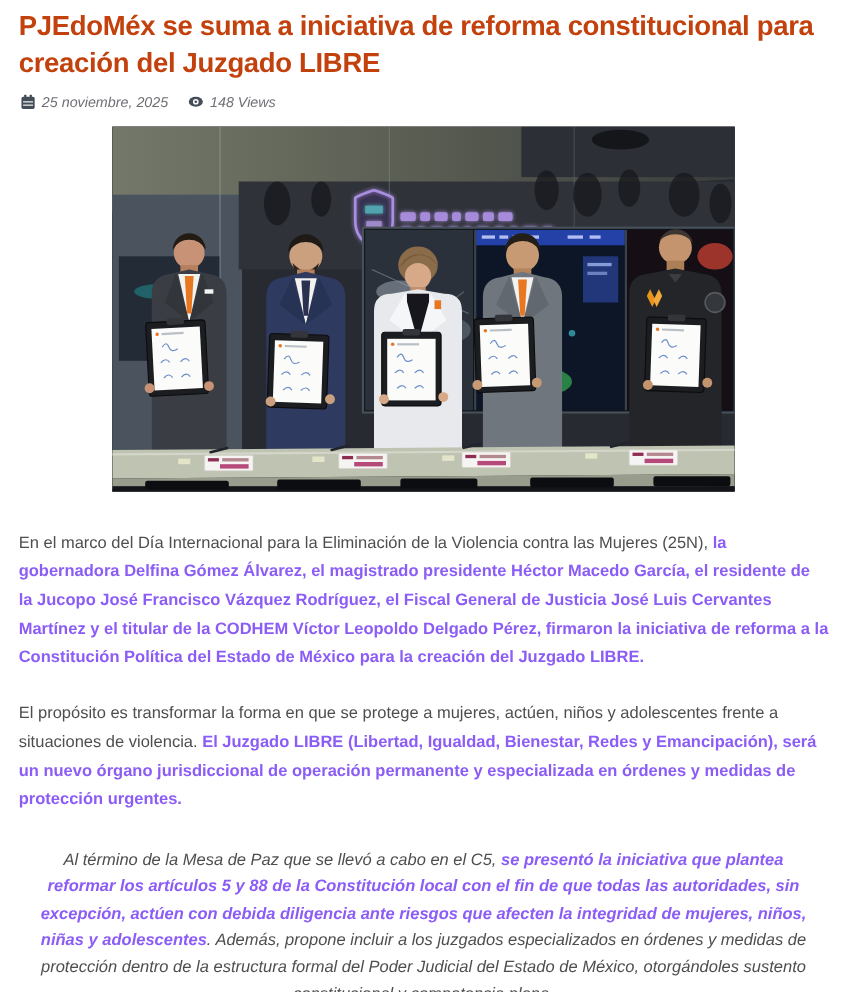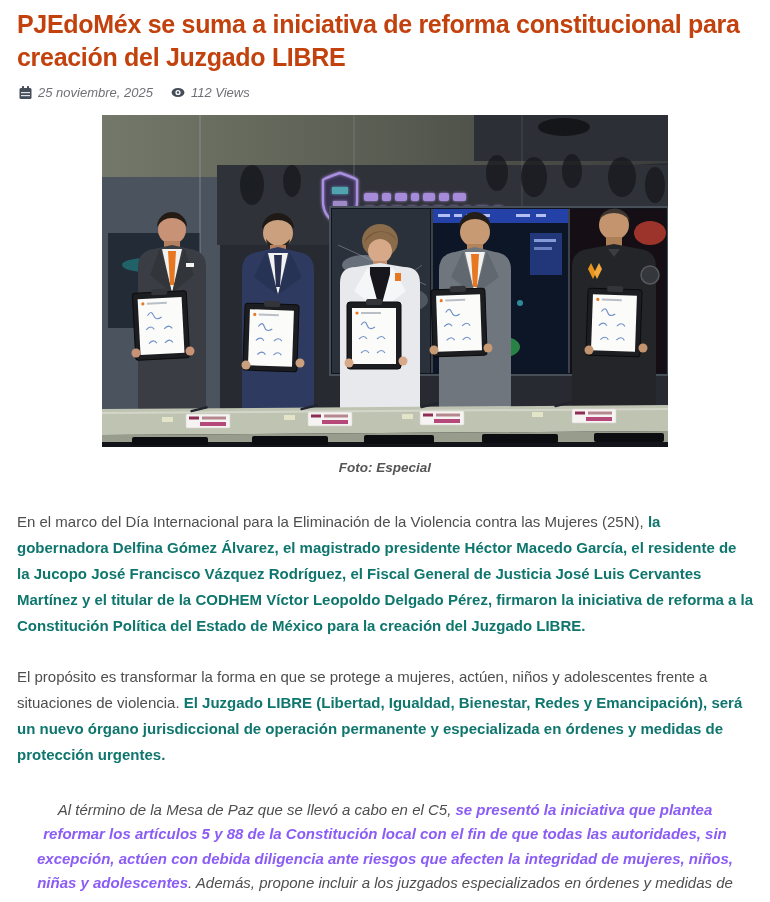--- a/index.html
+++ b/index.html
@@ -51,21 +51,21 @@
     color: #555555;
   }
 
   .body-copy { margin-top: 34px; }
   p.article-p {
     margin: 0 0 25px 0;
     font-size: 15px;
     line-height: 26px;
     color: #4e4e4e;
   }
-  p.article-p strong { color: #0f766e; font-weight: 700; }
+  p.article-p strong { color: #8b5cf6; font-weight: 700; }
 
   p.article-quote {
     margin: 30px 8px 0 8px;
     text-align: center;
     font-size: 15px;
     line-height: 24.5px;
     font-style: italic;
     color: #4e4e4e;
   }
   p.article-quote strong { color: #8b5cf6; font-weight: 700; }
@@ -91,21 +91,21 @@
       <span>25 noviembre, 2025</span>
     </span>
     <span class="meta-item">
       <span>
         <svg width="14" height="11" viewBox="0 0 14 11">
           <ellipse cx="7" cy="5.5" rx="6.4" ry="4.6" fill="#454d59"></ellipse>
           <circle cx="7" cy="5.5" r="2.6" fill="#ffffff"></circle>
           <circle cx="7" cy="5.5" r="1.2" fill="#454d59"></circle>
         </svg>
       </span>
-      <span>112 Views</span>
+      <span>148 Views</span>
     </span>
   </div>
 
   <figure class="photo-figure">
     <div class="photo-wrap" role="img" aria-label="Cinco funcionarios sostienen carpetas con documentos firmados frente a pantallas de monitoreo en el C5">
       <svg width="566" height="332" viewBox="0 0 566 332">
         <defs>
           <linearGradient id="ceil" x1="0" y1="0" x2="1" y2="0">
             <stop offset="0" stop-color="#74786a"></stop>
             <stop offset="0.45" stop-color="#5c6054"></stop>
@@ -367,21 +367,20 @@
             <rect x="318" y="289" width="18" height="2.4" rx="1.2" fill="#20242c" transform="rotate(-14 327 290)"></rect>
             <rect x="452" y="288" width="18" height="2.4" rx="1.2" fill="#20242c" transform="rotate(-14 461 289)"></rect>
             <rect x="60" y="302" width="11" height="5" fill="#e3e4c8"></rect>
             <rect x="182" y="300" width="11" height="5" fill="#e3e4c8"></rect>
             <rect x="300" y="299" width="11" height="5" fill="#e3e4c8"></rect>
             <rect x="430" y="297" width="11" height="5" fill="#e3e4c8"></rect>
           </g>
         </g>
       </svg>
     </div>
-    <figcaption class="photo-caption">Foto: Especial</figcaption>
   </figure>
 
   <div class="body-copy">
     <p class="article-p"><span>En el marco del Día Internacional para la Eliminación de la Violencia contra las Mujeres (25N), </span><strong>la gobernadora Delfina Gómez Álvarez, el magistrado presidente Héctor Macedo García, el residente de la Jucopo José Francisco Vázquez Rodríguez, el Fiscal General de Justicia José Luis Cervantes Martínez y el titular de la CODHEM Víctor Leopoldo Delgado Pérez, firmaron la iniciativa de reforma a la Constitución Política del Estado de México para la creación del Juzgado LIBRE.</strong></p>
 
     <p class="article-p"><span>El propósito es transformar la forma en que se protege a mujeres, actúen, niños y adolescentes frente a situaciones de violencia. </span><strong>El Juzgado LIBRE (Libertad, Igualdad, Bienestar, Redes y Emancipación), será un nuevo órgano jurisdiccional de operación permanente y especializada en órdenes y medidas de protección urgentes.</strong></p>
 
     <p class="article-quote"><span>Al término de la Mesa de Paz que se llevó a cabo en el C5, </span><strong>se presentó la iniciativa que plantea reformar los artículos 5 y 88 de la Constitución local con el fin de que todas las autoridades, sin excepción, actúen con debida diligencia ante riesgos que afecten la integridad de mujeres, niños, niñas y adolescentes</strong><span>. Además, propone incluir a los juzgados especializados en órdenes y medidas de protección dentro de la estructura formal del Poder Judicial del Estado de México, otorgándoles sustento constitucional y competencia plena.</span></p>
   </div>
 

